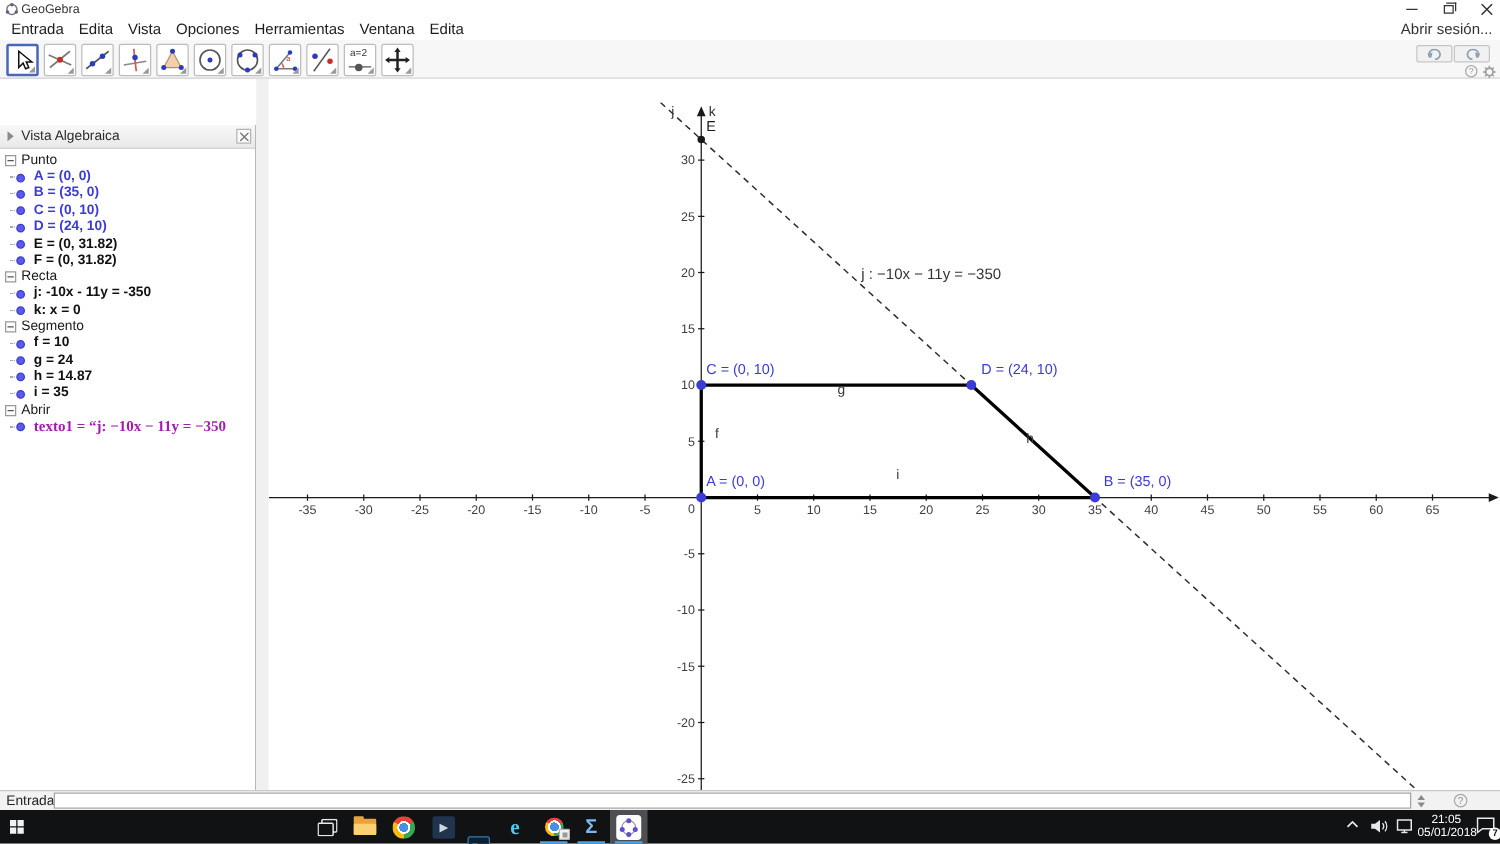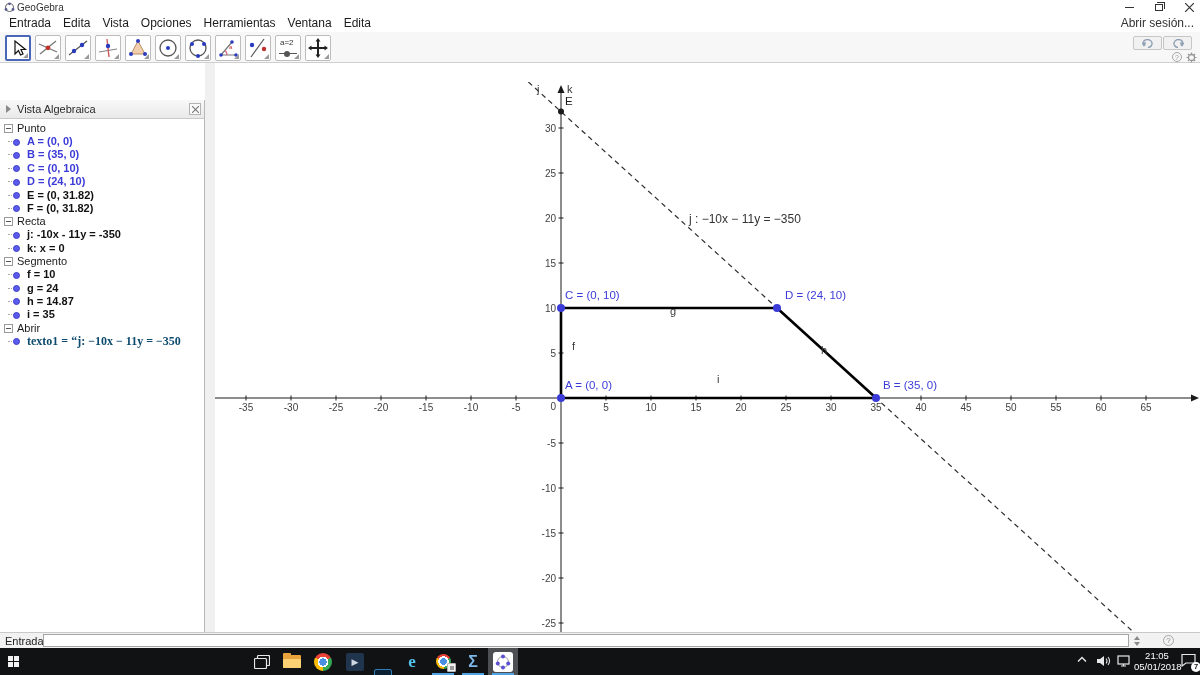--- a/index.html
+++ b/index.html
@@ -254,21 +254,21 @@
       <div class="tree-item"><span class="dot"></span><span class="item-text" style="color: rgb(17, 17, 17);">F = (0, 31.82)</span></div>
       <div class="tree-section"><span class="collapse-box"></span><span>Recta</span></div>
       <div class="tree-item"><span class="dot"></span><span class="item-text" style="color: rgb(17, 17, 17);">j: -10x - 11y = -350</span></div>
       <div class="tree-item"><span class="dot"></span><span class="item-text" style="color: rgb(17, 17, 17);">k: x = 0</span></div>
       <div class="tree-section"><span class="collapse-box"></span><span>Segmento</span></div>
       <div class="tree-item"><span class="dot"></span><span class="item-text" style="color: rgb(17, 17, 17);">f = 10</span></div>
       <div class="tree-item"><span class="dot"></span><span class="item-text" style="color: rgb(17, 17, 17);">g = 24</span></div>
       <div class="tree-item"><span class="dot"></span><span class="item-text" style="color: rgb(17, 17, 17);">h = 14.87</span></div>
       <div class="tree-item"><span class="dot"></span><span class="item-text" style="color: rgb(17, 17, 17);">i = 35</span></div>
       <div class="tree-section"><span class="collapse-box"></span><span>Abrir</span></div>
-      <div class="tree-item serif"><span class="dot"></span><span class="item-text" style="color: #0c4a6e;">texto1  =  “j: −10x − 11y = −350</span></div>
+      <div class="tree-item serif"><span class="dot"></span><span class="item-text" style="color: #a21caf;">texto1  =  “j: −10x − 11y = −350</span></div>
     </div>
   <div id="algebra-scrollbar">
     <span class="sb-arrow left"></span>
     <span class="sb-thumb"></span>
     <span class="sb-arrow right"></span>
   </div>
 </div>
 
 <div class="abs" id="splitter"></div>
 

